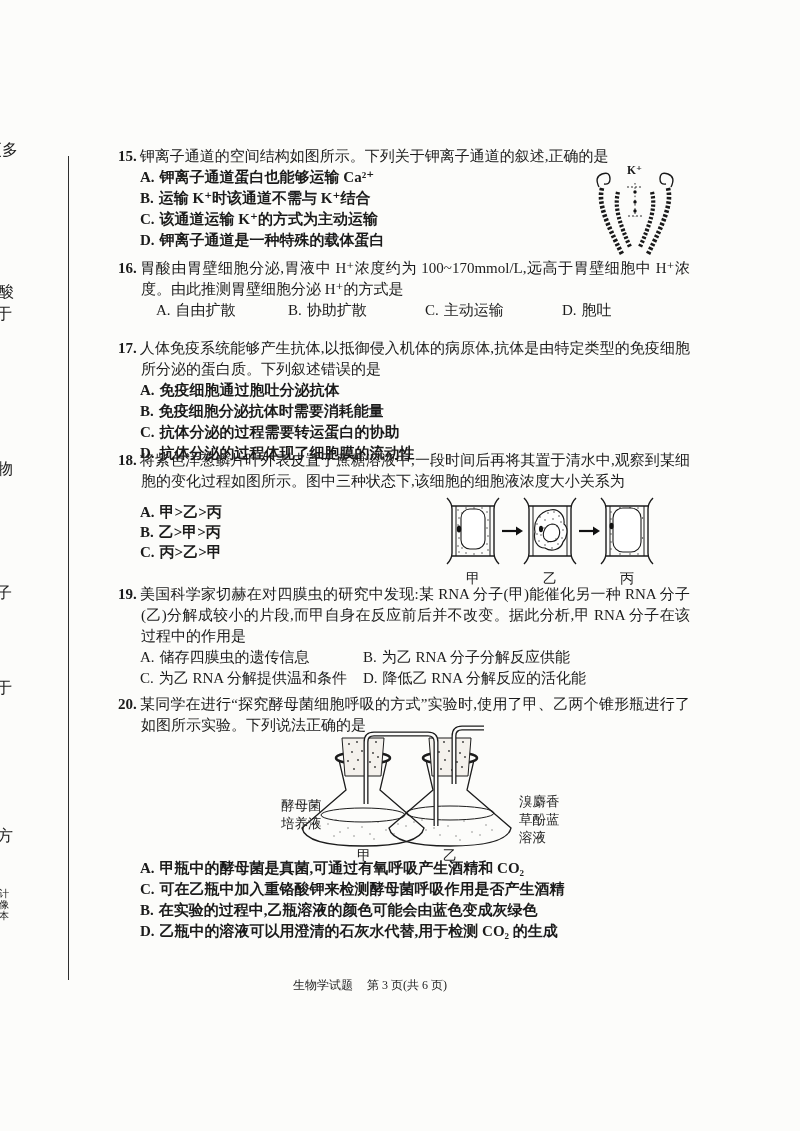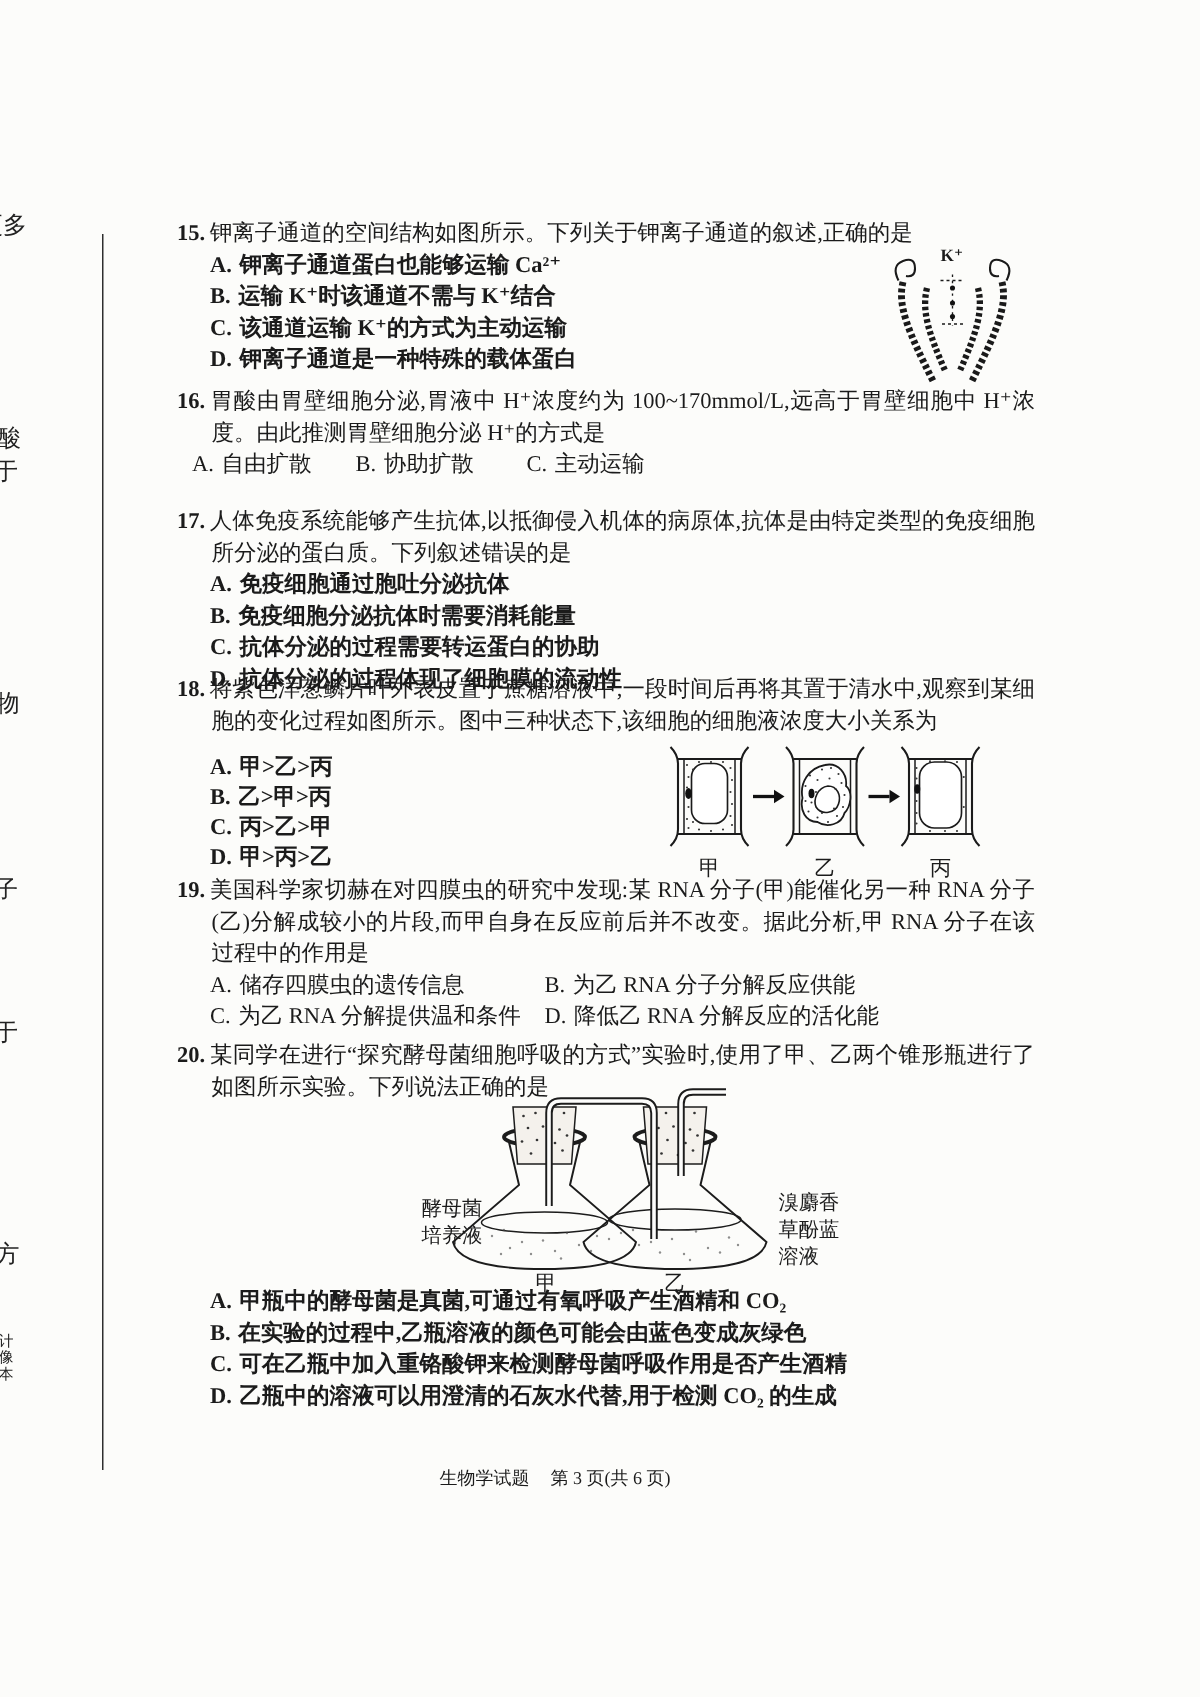--- a/index.html
+++ b/index.html
@@ -11,21 +11,21 @@
   }
   .rule{position:absolute; left:68px; top:156px; width:1.4px; height:824px; background:#2e2e2e;}
   .frag{position:absolute; font-size:16px; color:#222; white-space:nowrap;}
   .frag.small{font-size:10px;}
   .q{position:absolute; left:118px; width:572px; font-size:15px; line-height:21px;}
   .stem{margin:0; padding-left:23px; text-indent:-23px; text-align:justify;}
   .qnum{font-weight:bold; margin-right:3px;}
   .opts{margin:0 0 0 22px; padding:0; list-style:none;font-weight:bold;}
   .opt{white-space:nowrap;}
   .opt .lab{margin-right:5px;}
-  .opts-inline{display:grid; grid-template-columns:109px 114px 114px auto; margin-left:10px;}
+  .opts-inline{display:grid; grid-template-columns:109px 114px 114px auto; margin-left:38px;gap:23px;}
   .opts-grid2{display:grid; grid-template-columns:223px auto; margin-left:22px;}
   .opts-tight .opt{line-height:20px;}
   .fig{position:absolute;}
   svg{display:block;}
   svg text{font-family:"Liberation Serif","DejaVu Serif",serif; fill:#1b1b1b;}
   .footer{position:absolute; left:293px; top:977px; font-size:12px; white-space:nowrap;}
   .footer .gap{display:inline-block; width:14px;}
 </style>
 </head>
 <body>
@@ -75,40 +75,40 @@
       <text x="36" y="12" font-size="11.5" font-weight="bold">K⁺</text>
     </svg>
   </div>
 
   <div class="q" style="top:258px;">
     <p class="stem"><b class="qnum">16.</b><span>胃酸由胃壁细胞分泌,胃液中 H⁺浓度约为 100~170mmol/L,远高于胃壁细胞中 H⁺浓度。由此推测胃壁细胞分泌 H⁺的方式是</span></p>
     <div class="opts-inline">
       <div class="opt"><span class="lab">A.</span><span>自由扩散</span></div>
       <div class="opt"><span class="lab">B.</span><span>协助扩散</span></div>
       <div class="opt"><span class="lab">C.</span><span>主动运输</span></div>
+      <div class="opt"><span class="lab">D.</span><span>胞吐</span></div>
     </div>
   </div>
 
   <div class="q" style="top:322px;margin-top:16px;">
     <p class="stem"><b class="qnum">17.</b><span>人体免疫系统能够产生抗体,以抵御侵入机体的病原体,抗体是由特定类型的免疫细胞所分泌的蛋白质。下列叙述错误的是</span></p>
     <div class="opts">
       <div class="opt"><span class="lab">A.</span><span>免疫细胞通过胞吐分泌抗体</span></div>
       <div class="opt"><span class="lab">B.</span><span>免疫细胞分泌抗体时需要消耗能量</span></div>
       <div class="opt"><span class="lab">C.</span><span>抗体分泌的过程需要转运蛋白的协助</span></div>
       <div class="opt"><span class="lab">D.</span><span>抗体分泌的过程体现了细胞膜的流动性</span></div>
     </div>
   </div>
 
   <div class="q" style="top:450px;">
     <p class="stem"><b class="qnum">18.</b><span>将紫色洋葱鳞片叶外表皮置于蔗糖溶液中,一段时间后再将其置于清水中,观察到某细胞的变化过程如图所示。图中三种状态下,该细胞的细胞液浓度大小关系为</span></p>
     <div class="opts opts-tight" style="margin-top:10px;width:240px;">
       <div class="opt"><span class="lab">A.</span><span>甲&gt;乙&gt;丙</span></div>
       <div class="opt"><span class="lab">B.</span><span>乙&gt;甲&gt;丙</span></div>
       <div class="opt"><span class="lab">C.</span><span>丙&gt;乙&gt;甲</span></div>
-      <div class="opt"><span class="lab">D.</span><span>甲&gt;丙&gt;乙</span></div>
     </div>
   </div>
 
   <div class="fig" style="left:444px;top:496px;">
     <svg width="216" height="90" viewBox="0 0 216 90">
 
       <g transform="translate(2,2)" stroke="#1b1b1b" fill="none" stroke-width="1.4">
         <path d="M1,0 Q6,5 6,11 L6,55 Q6,61 1,66"></path>
           <path d="M53,0 Q48,5 48,11 L48,55 Q48,61 53,66"></path>
         <line x1="6" y1="8" x2="48" y2="8"></line>
@@ -223,22 +223,22 @@
       <div class="opt"><span class="lab">B.</span><span>为乙 RNA 分子分解反应供能</span></div>
       <div class="opt"><span class="lab">C.</span><span>为乙 RNA 分解提供温和条件</span></div>
       <div class="opt"><span class="lab">D.</span><span>降低乙 RNA 分解反应的活化能</span></div>
     </div>
   </div>
 
   <div class="q" style="top:694px;">
     <p class="stem"><b class="qnum">20.</b><span>某同学在进行“探究酵母菌细胞呼吸的方式”实验时,使用了甲、乙两个锥形瓶进行了如图所示实验。下列说法正确的是</span></p>
     <div class="opts" style="margin-top:122px;">
       <div class="opt"><span class="lab">A.</span><span>甲瓶中的酵母菌是真菌,可通过有氧呼吸产生酒精和 CO₂</span></div>
+      <div class="opt"><span class="lab">C.</span><span>可在乙瓶中加入重铬酸钾来检测酵母菌呼吸作用是否产生酒精</span></div>
       <div class="opt"><span class="lab">B.</span><span>在实验的过程中,乙瓶溶液的颜色可能会由蓝色变成灰绿色</span></div>
-      <div class="opt"><span class="lab">C.</span><span>可在乙瓶中加入重铬酸钾来检测酵母菌呼吸作用是否产生酒精</span></div>
       <div class="opt"><span class="lab">D.</span><span>乙瓶中的溶液可以用澄清的石灰水代替,用于检测 CO₂ 的生成</span></div>
     </div>
   </div>
 
   <div class="fig" style="left:278px;top:724px;">
     <svg width="300" height="138" viewBox="0 0 300 138">
 
       <g stroke="#1c1c1c" fill="none" stroke-width="1.3">
         <path d="M61,36 L68,66 L24,104 Q28,122 85,122 Q142,122 146,104 L102,66 L109,36"></path>
         <ellipse cx="85" cy="34" rx="27" ry="6" stroke-width="2.6"></ellipse>

